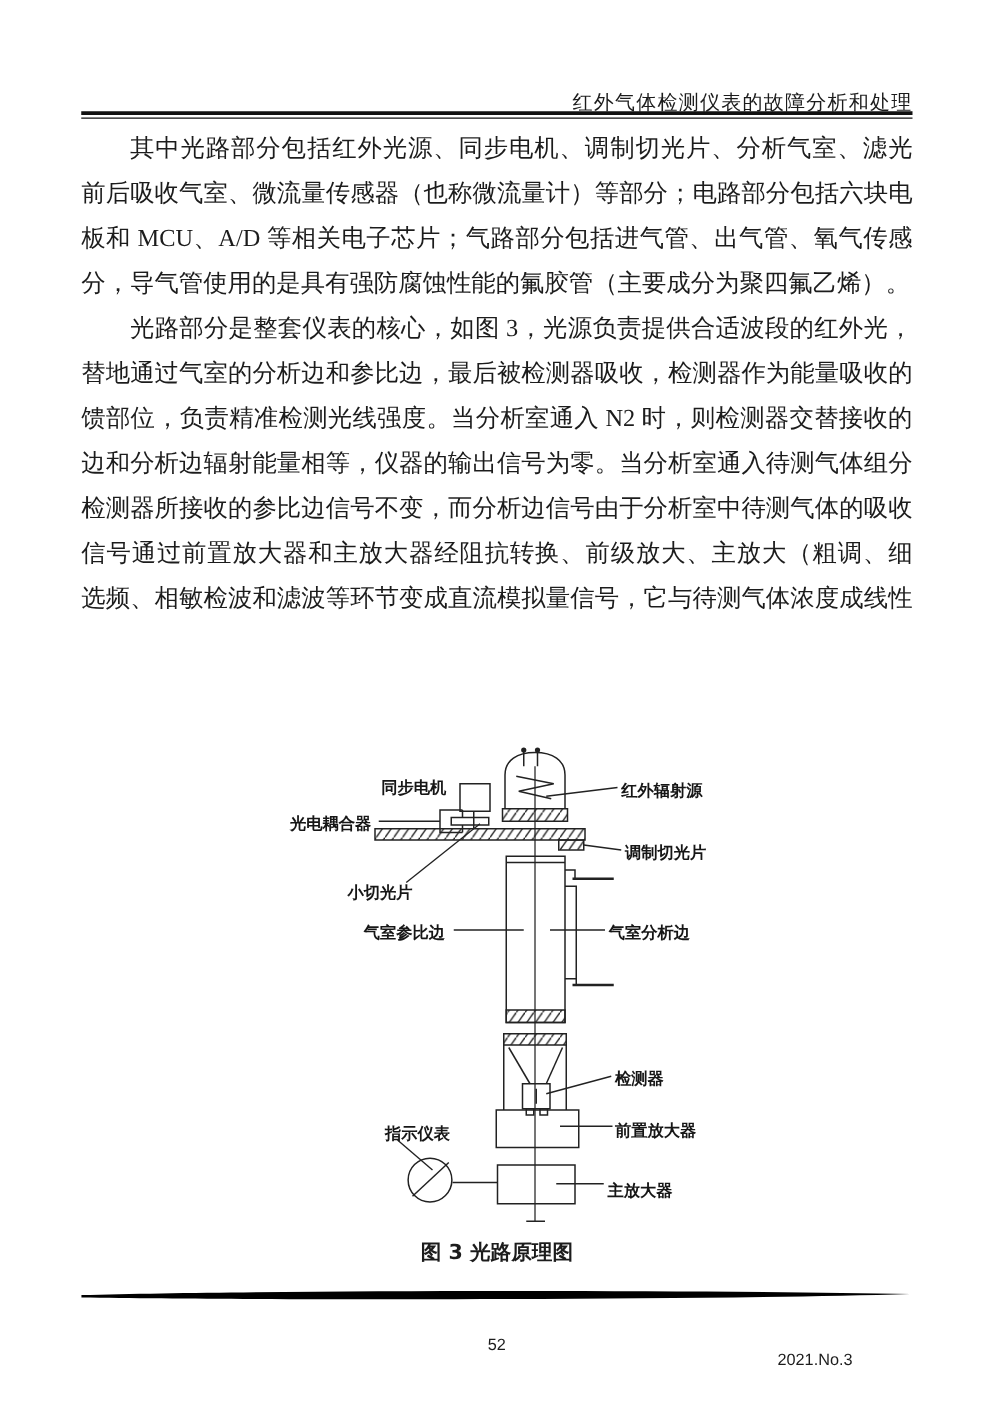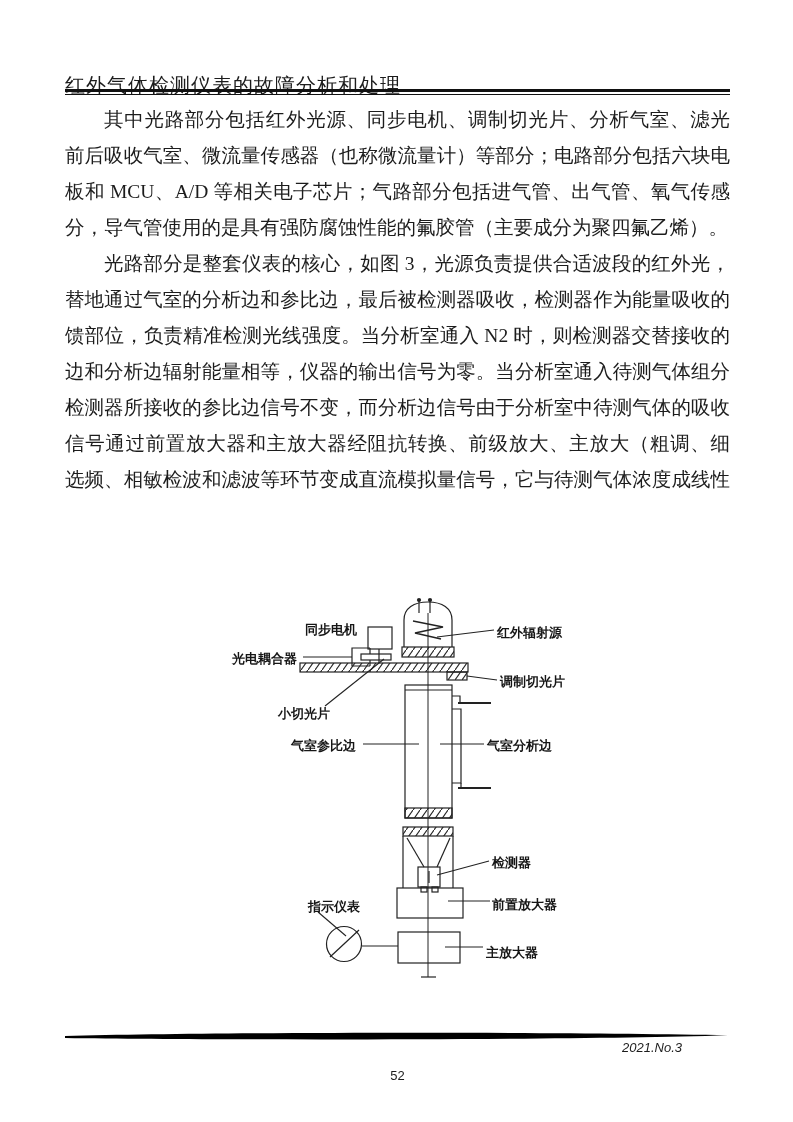--- a/index.html
+++ b/index.html
@@ -1,37 +1,37 @@
 <!DOCTYPE html>
 <html><head>
 <meta charset="utf-8">
 <style>
   html,body{margin:0;padding:0;background:#fff;}
   .page{position:relative;width:793px;height:1122px;background:#ffffff;overflow:hidden;
         font-family:"Liberation Serif","DejaVu Serif",serif;color:#1c1c1c;}
-  .hdr-title{position:absolute;top:72px;left:65px;width:665px;text-align:left;
-             font-size:20px;letter-spacing:1px;}
+  .hdr-title{position:absolute;top:72px;left:65px;width:665px;text-align:right;
+             font-size:16px;letter-spacing:1px;}
   .rule-thick{position:absolute;top:89px;left:65px;width:665px;height:3px;background:#111;}
   .rule-thin{position:absolute;top:94px;left:65px;width:665px;height:1px;background:#111;}
   .bodytext{position:absolute;top:102px;left:65px;width:665px;}
   .bl{height:36px;line-height:36px;font-size:19.5px;overflow:hidden;
       text-align:justify;text-align-last:justify;}
   .bl.short{text-align:right;text-align-last:left;}
   .bl.ind{text-indent:2em;}
   .fig-svg{position:absolute;left:230px;top:590px;width:380px;height:430px;}
   .fig-svg text{font-family:"DejaVu Sans","Liberation Sans",sans-serif;font-size:13px;
                 font-weight:600;fill:#161616;}
   .caption{position:absolute;top:991px;left:65px;width:665px;text-align:center;
            font-size:16.5px;font-weight:600;
            font-family:"DejaVu Sans","Liberation Sans",sans-serif;}
   .foot-line{position:absolute;left:65px;top:1031px;width:663px;height:10px;}
   .foot-page{position:absolute;top:1040px;left:65px;width:665px;text-align:center;
              font-size:13px;font-family:"Liberation Sans","DejaVu Sans",sans-serif;margin-top:28px;}
-  .foot-issue{position:absolute;top:1040px;right:111px;font-size:13px;
-              font-family:"Liberation Sans","DejaVu Sans",sans-serif;font-style:italic;}
+  .foot-issue{position:absolute;top:1080px;right:111px;font-size:13px;
+              font-family:"Liberation Sans","DejaVu Sans",sans-serif;}
 </style>
 </head>
 <body>
 
 <div class="page">
 
   <div class="hdr-title">红外气体检测仪表的故障分析和处理</div>
   <div class="rule-thick"></div>
   <div class="rule-thin"></div>
 
@@ -138,20 +138,21 @@
     <text x="500" y="686">调制切光片</text>
     <text x="278" y="718">小切光片</text>
     <text x="291" y="750">气室参比边</text>
     <text x="487" y="750">气室分析边</text>
     <text x="492" y="867">检测器</text>
     <text x="492" y="909">前置放大器</text>
     <text x="486" y="957">主放大器</text>
     <text x="308" y="911">指示仪表</text>
   </svg>
 
+  <div class="caption">图 3 光路原理图</div>
 
   <svg class="foot-line" viewBox="0 0 663 10" preserveAspectRatio="none">
     <path d="M0,5 C160,0.8 500,0.8 663,4.2 C500,9.2 160,9.2 0,7 Z" fill="#000"></path>
   </svg>
   <div class="foot-page">52</div>
   <div class="foot-issue">2021.No.3</div>
 
 </div>
 
 </body></html>

